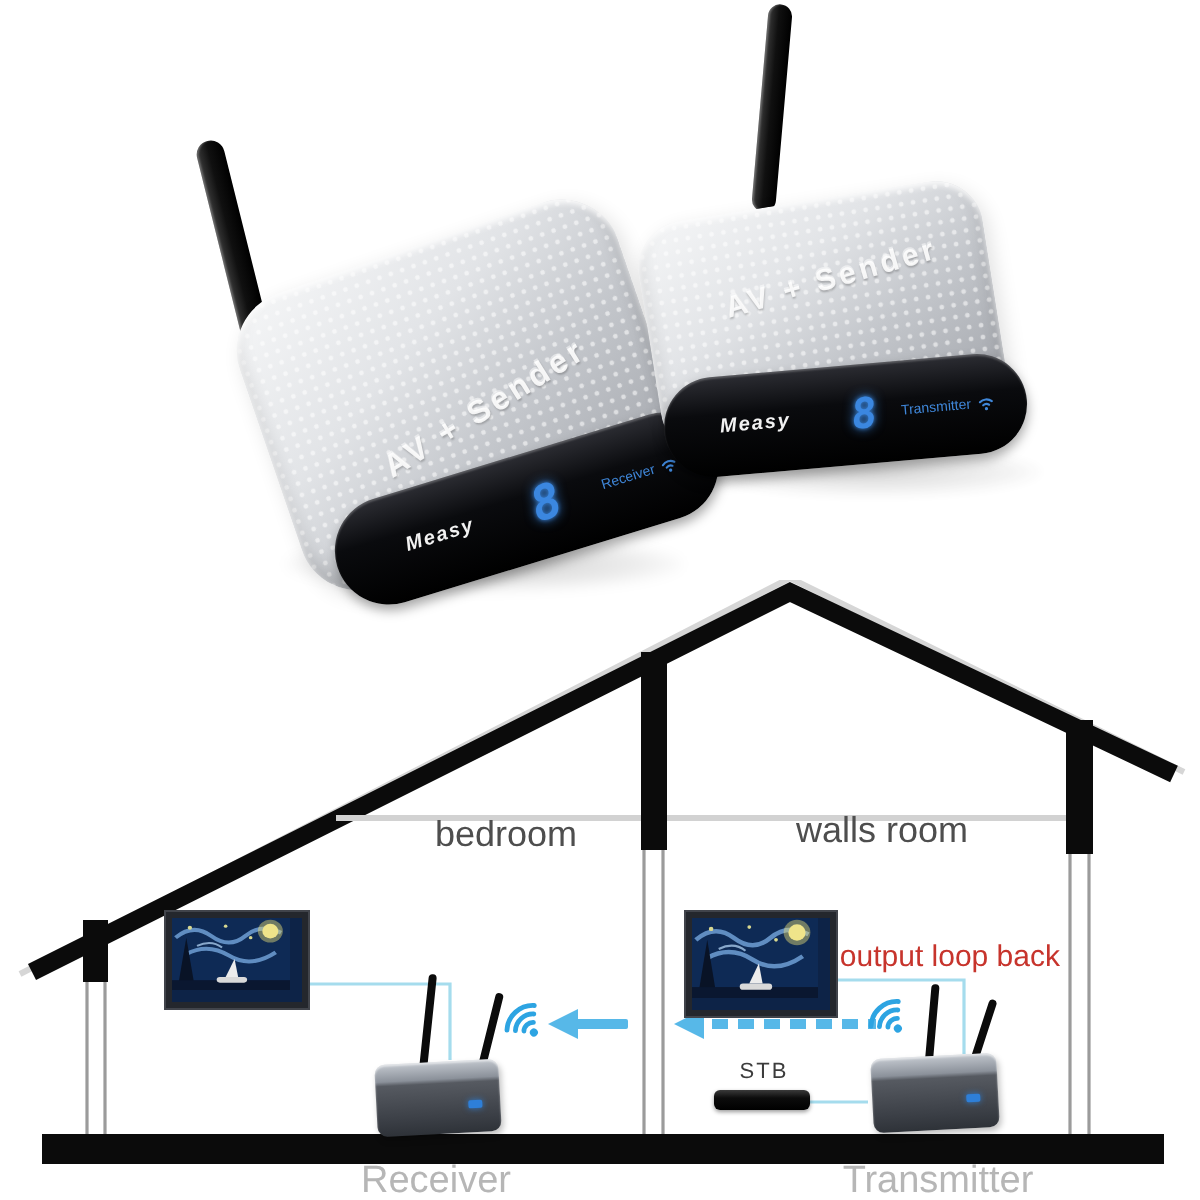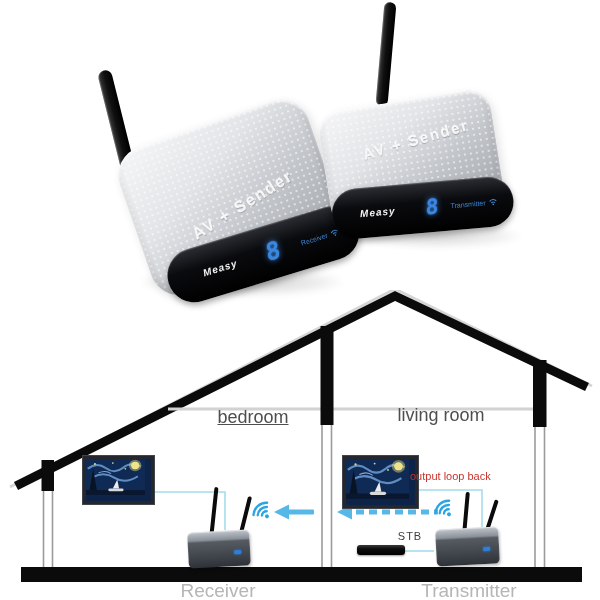--- a/index.html
+++ b/index.html
@@ -43,21 +43,21 @@
   .brand { color:#f2f2f2; font-size:10px; font-weight:bold; font-style:italic; letter-spacing:1px; }
   .digit {
     font-family:"DejaVu Sans Mono", monospace; font-weight:bold;
     color:#3b87e0; transform:skewX(-7deg);
     text-shadow:0 0 6px rgba(59,135,224,.9), 0 0 2px rgba(59,135,224,.9);
   }
   .plabel { display:flex; align-items:center; gap:3px; color:#3f86d8; font-size:7px; white-space:nowrap; }
 
   
   .room-label { font-size:18px; color:#4e4e4e; text-align:center; }
-  .red-note   { font-size:11px; color:#c7342c; text-align:left; white-space:nowrap; }
+  .red-note   { font-size:15px; color:#c7342c; text-align:right; white-space:nowrap; }
   .stb-label  { font-size:11px; color:#3c3c3c; text-align:center; letter-spacing:1px; }
   .caption    { font-size:19px; color:#b6b6b6; text-align:center; }
 
   
   .tv { position:absolute; border:3px solid #24272d; background:#0d2347; box-shadow:0 0 0 1px #41444b; }
   .tv svg { display:block; }
   .dbox {
     position:absolute; border-radius:5px;
     background:linear-gradient(180deg,#c2c7ce 0%, #8b919a 24%, #565a61 30%, #3b3f46 78%, #2e3238 100%);
     box-shadow:inset 0 1px 1px rgba(255,255,255,.55), 1px 2px 3px rgba(0,0,0,.25);
@@ -222,20 +222,20 @@
   </div>
 
   <div>
     <div class="dant" style="left:464px; top:492px; height:42px; transform:rotate(5deg);"></div>
     <div class="dant" style="left:489px; top:499px; height:38px; transform:rotate(18deg);"></div>
     <div class="dbox" style="left:436px; top:528px; width:63px; height:37px; transform:rotate(-3deg);"></div>
   </div>
 
   <div class="stb" style="left:357px; top:545px; width:48px; height:10px;"></div>
 
-  <div class="abs room-label" style="left:203px; top:407px; width:100px;text-decoration:underline;">bedroom</div>
-  <div class="abs room-label" style="left:391px; top:405px; width:100px;">living room</div>
+  <div class="abs room-label" style="left:203px; top:407px; width:100px;">bedroom</div>
+  <div class="abs room-label" style="left:391px; top:405px; width:100px;">walls room</div>
   <div class="abs red-note" style="left:410px; top:470px; width:120px;">output loop back</div>
-  <div class="abs stb-label" style="left:362px; top:530px; width:40px;margin-left:28px;">STB</div>
+  <div class="abs stb-label" style="left:362px; top:530px; width:40px;">STB</div>
   <div class="abs caption" style="left:168px; top:580px; width:100px;">Receiver</div>
   <div class="abs caption" style="left:414px; top:580px; width:110px;">Transmitter</div>
 
 </div>
 
 </body></html>

